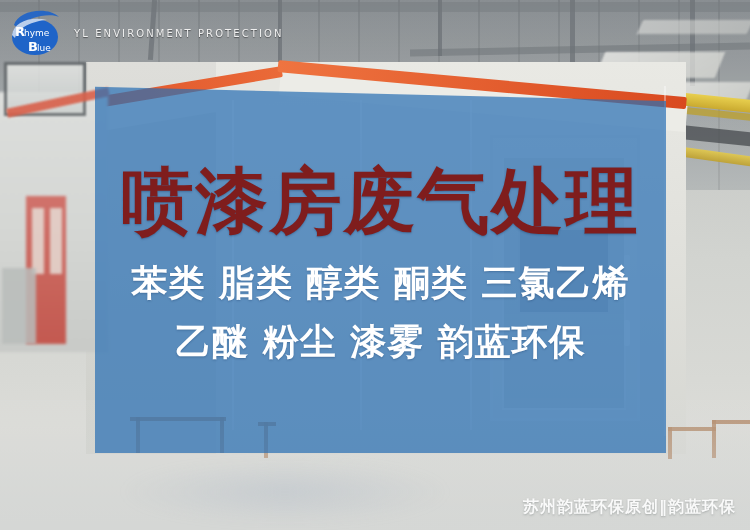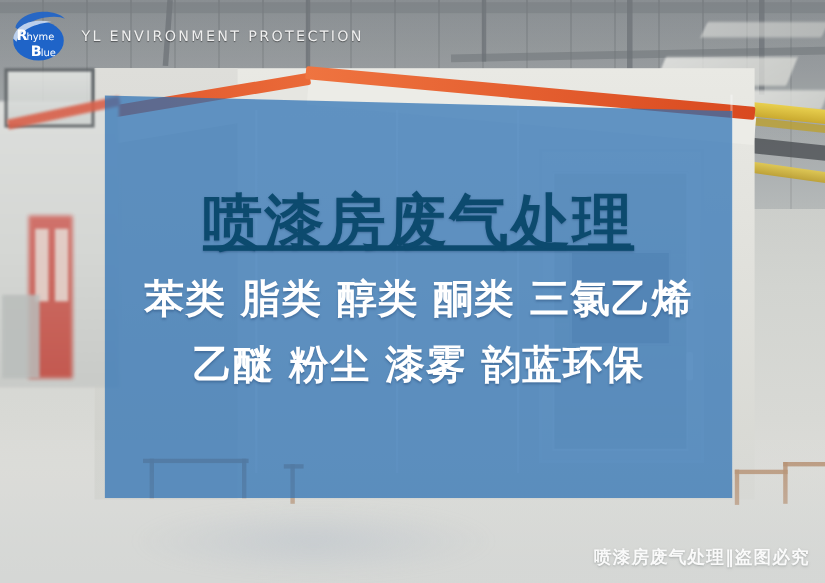--- a/index.html
+++ b/index.html
@@ -240,29 +240,28 @@
     top: 72px;
     width: 571px;
     height: 381px;
     display: flex;
     flex-direction: column;
     align-items: center;
     justify-content: center;
     pointer-events: none;
   }
   .title {
-    font-size: 54px;
+    font-size: 72px;
     font-weight: bold;
-    color: #0c4a6e;
+    color: #7f1d1d;
     letter-spacing: 2px;
     line-height: 1.08;
     margin: 0 0 22px 0;
     text-shadow: 0 1px 2px rgba(18,48,88,.35);
     white-space: nowrap;
-    text-decoration: underline;
   }
   .subtitle {
     font-size: 36px;
     font-weight: bold;
     color: #ffffff;
     letter-spacing: 1px;
     line-height: 1.1;
     margin: 0 0 20px 0;
     text-shadow: 0 1px 2px rgba(18,48,88,.3);
     white-space: nowrap;
@@ -295,21 +294,21 @@
   .logo-cn {
     font-size: 25px;
     font-weight: bold;
     color: #ffffff;
     letter-spacing: 3px;
     line-height: 1;
     text-shadow: 0 1px 2px rgba(0,0,0,.4);
     white-space: nowrap;
   }
   .logo-en {
-    font-size: 13px;
+    font-size: 10px;
     color: #f0f0f0;
     letter-spacing: 2.1px;
     margin-top: 5px;
     line-height: 1;
     text-shadow: 0 1px 1px rgba(0,0,0,.45);
     white-space: nowrap;
   }
 
   
   .watermark {
@@ -412,15 +411,15 @@
         <text x="16" y="32" font-family="'DejaVu Sans','Liberation Sans',sans-serif" font-size="9" fill="#ffffff">hyme</text>
         <text x="20" y="47" font-family="'DejaVu Sans','Liberation Sans',sans-serif" font-size="13" font-weight="bold" fill="#ffffff">B</text>
         <text x="29" y="47" font-family="'DejaVu Sans','Liberation Sans',sans-serif" font-size="9" fill="#ffffff">lue</text>
       </svg>
     </div>
     <div class="logo-text">
       <div class="logo-en">YL ENVIRONMENT PROTECTION</div>
     </div>
   </div>
 
-  <div class="watermark">喷漆房废气处理‖盗图必究</div>
+  <div class="watermark">苏州韵蓝环保原创‖韵蓝环保</div>
 
 </div>
 
 </body></html>

